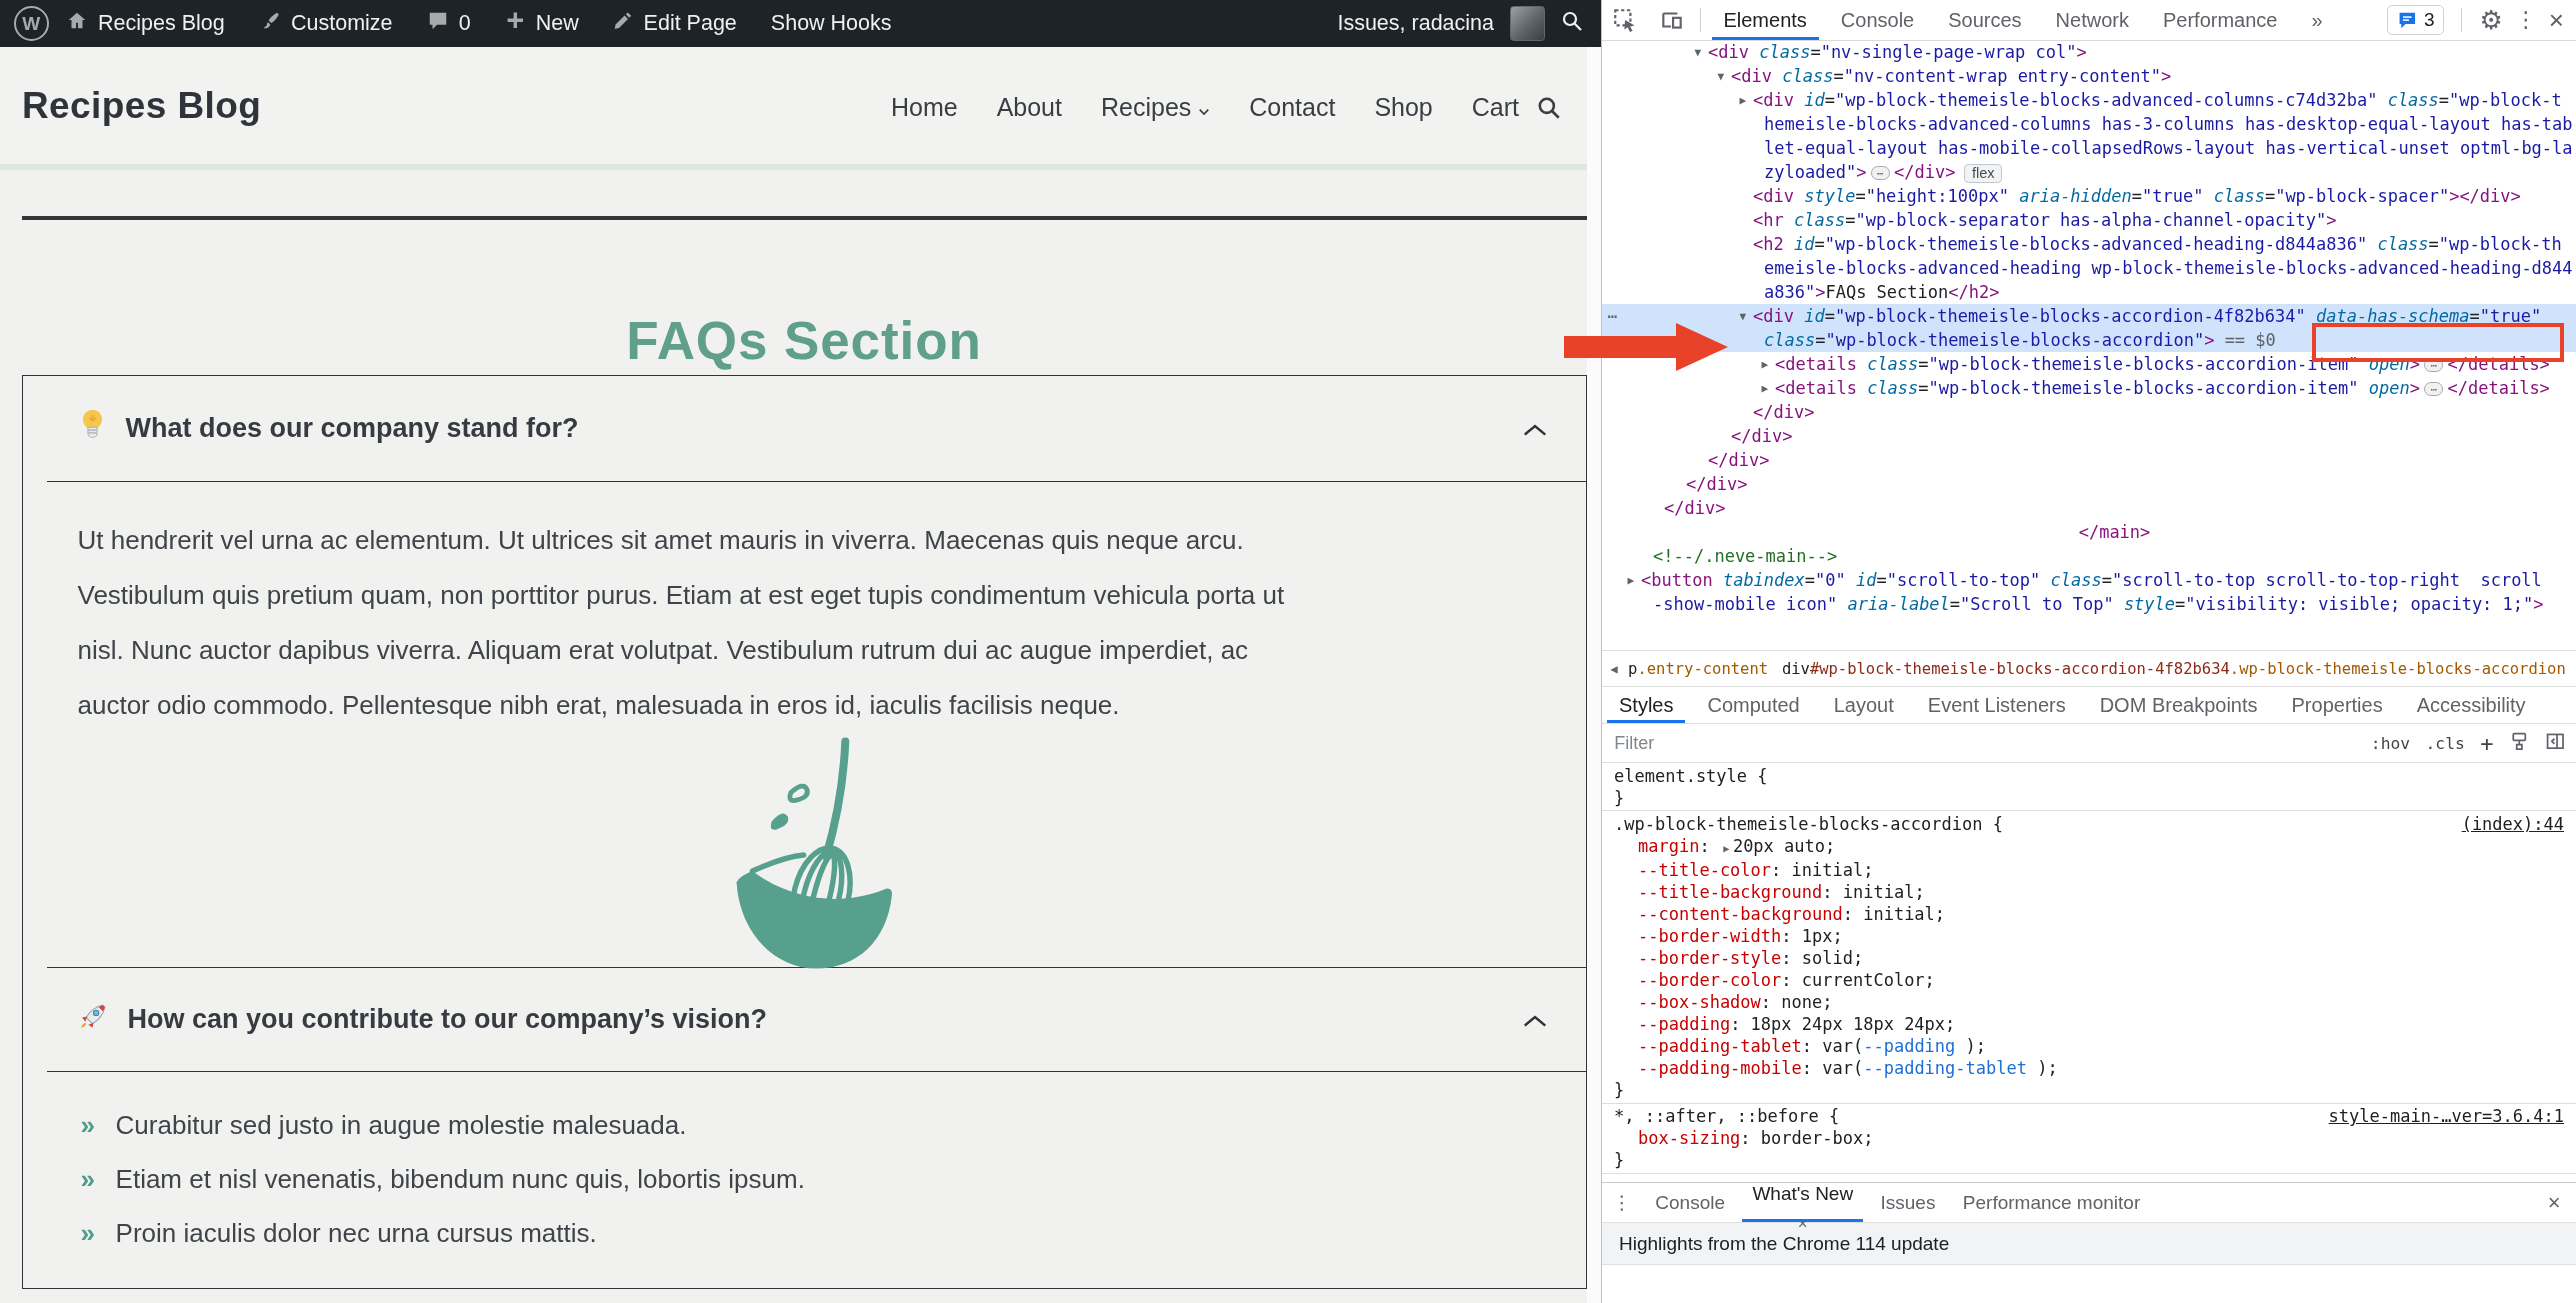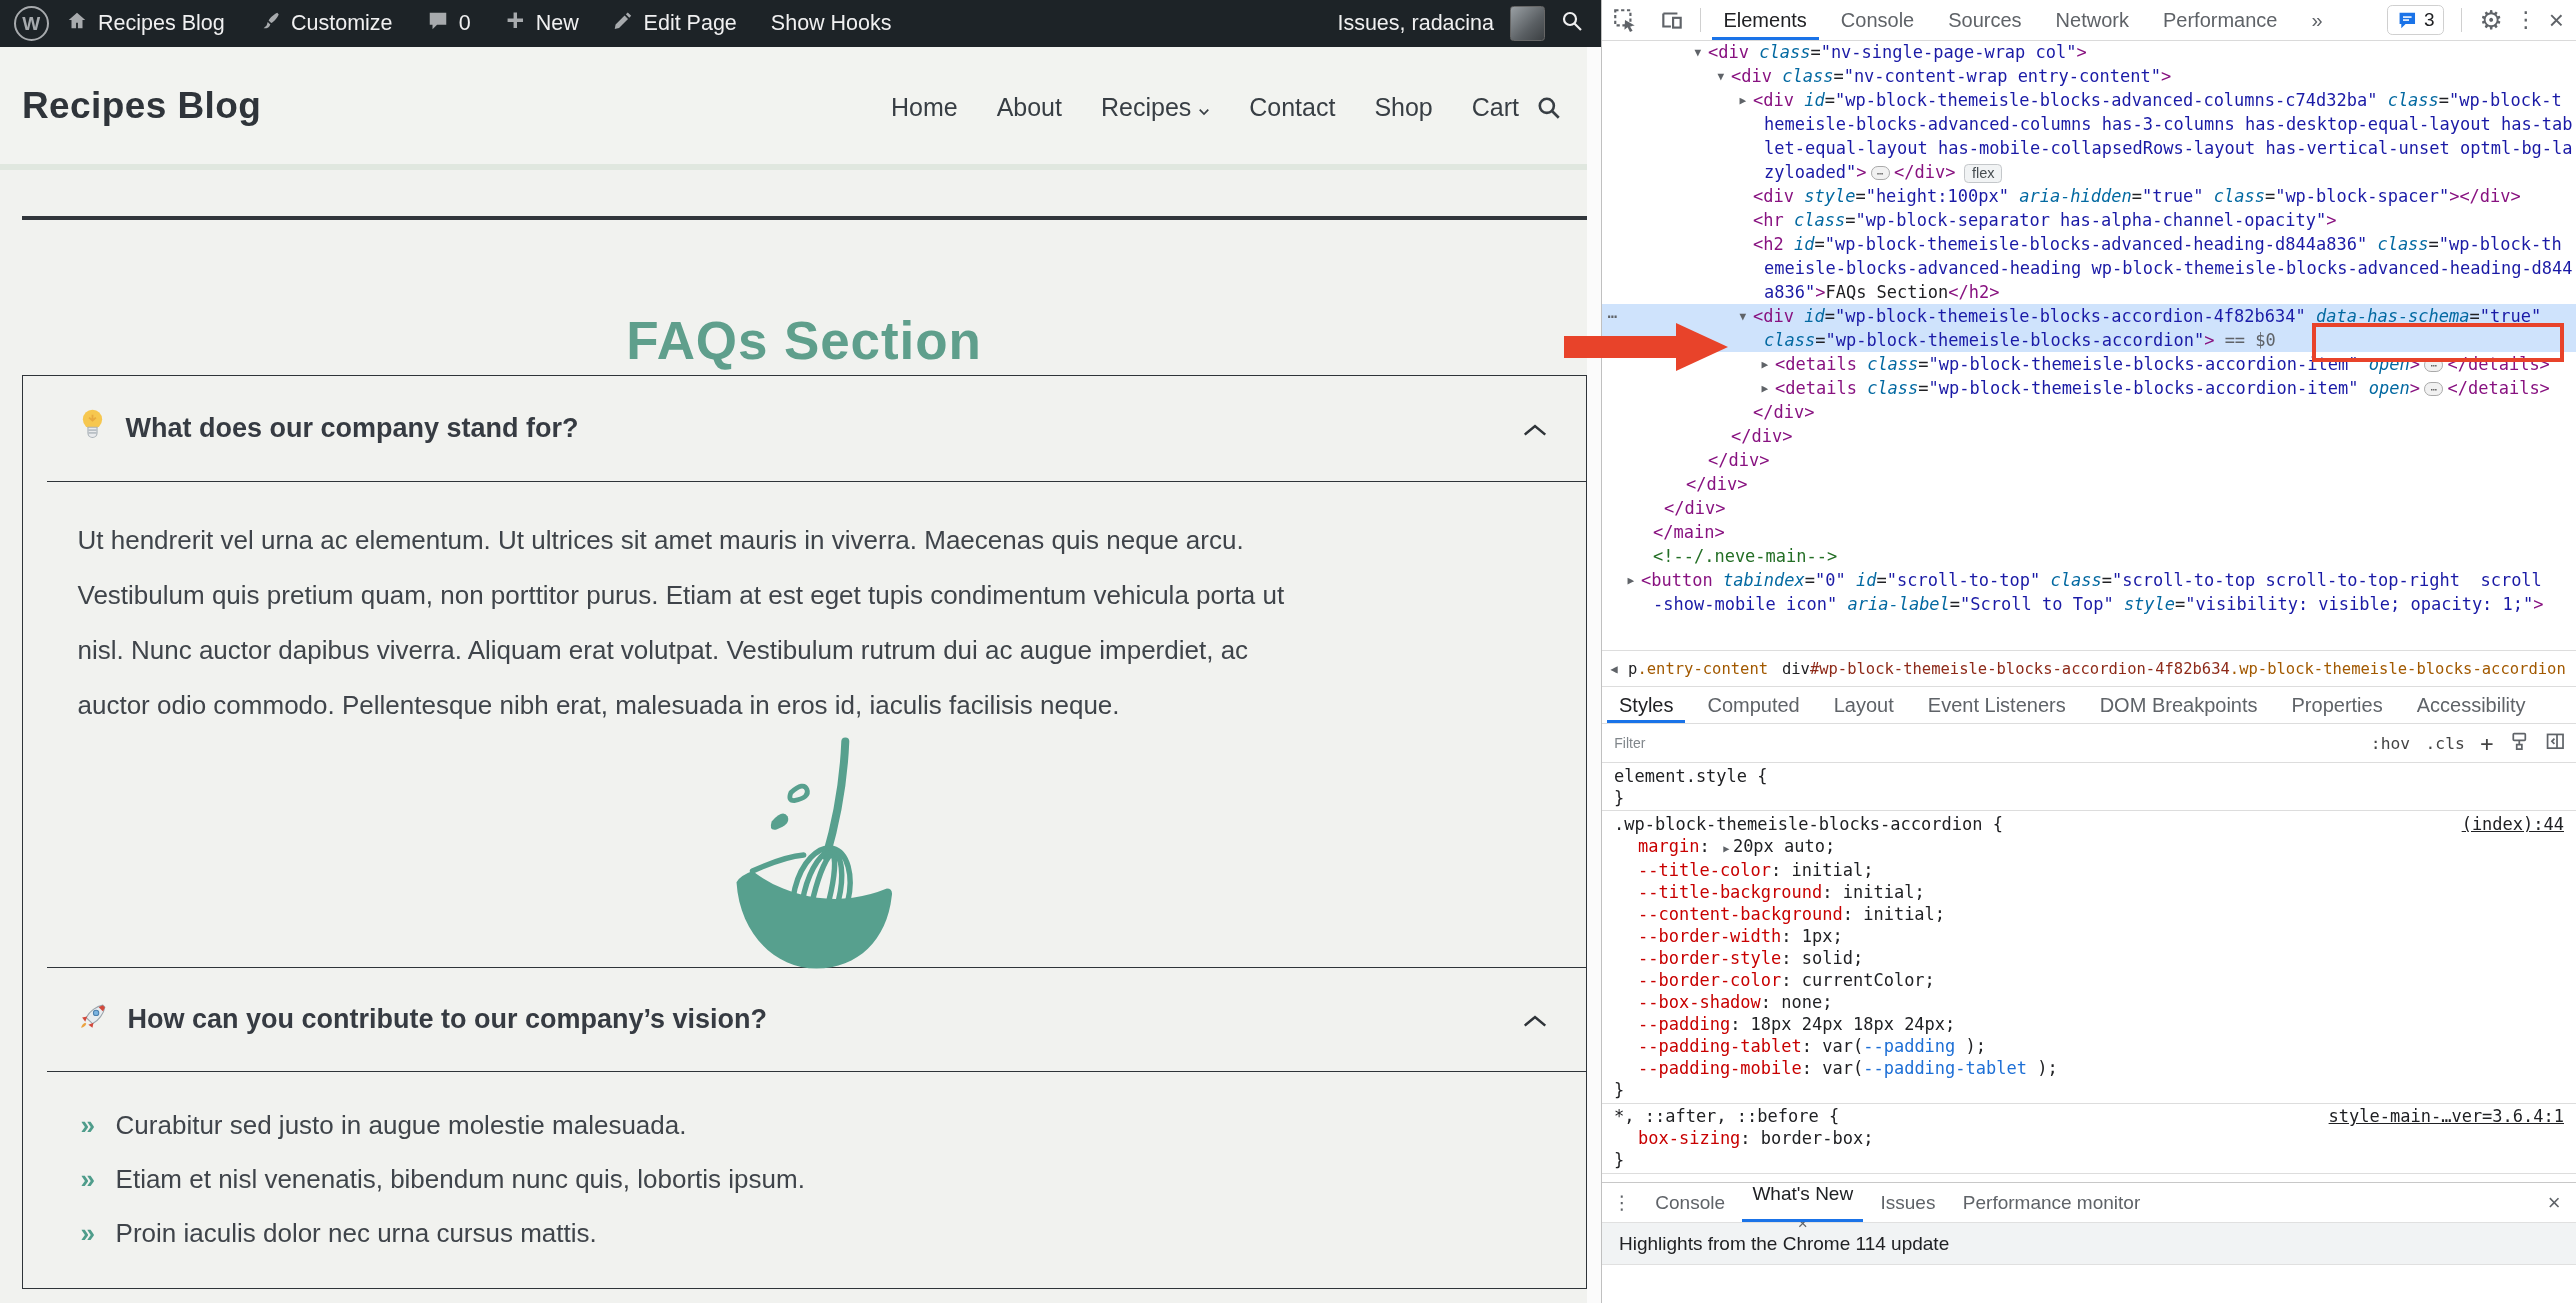--- a/index.html
+++ b/index.html
@@ -72,21 +72,21 @@
   .crumb{padding:1.7px 6.9px;white-space:nowrap;cursor:pointer;}
   .crumb .ctag{color:#202124;} .crumb .cid{color:#8e2a19;} .crumb .ccls{color:#a25900;}
   .crumb-arrow{color:#5f6368;font-size:12px;padding:0 3.4px;cursor:pointer;}
   #crumb-right-arrow{margin-left:auto;padding-right:6.9px;}
   
   #dt-sidetabs{position:absolute;left:0;top:686px;width:100%;height:38px;border-top:0.9px solid #ddd;border-bottom:0.9px solid #ddd;
                display:flex;align-items:center;font-size:20px;color:#5f6368;box-sizing:border-box;}
   
   #dt-filter{position:absolute;left:0;top:724px;width:100%;height:39px;border-bottom:0.9px solid #ddd;
              display:flex;align-items:center;box-sizing:border-box;padding:0 10.3px;}
-  #filter-input{flex:1;border:none;outline:none;font-size:14px;color:#202124;background:transparent;
+  #filter-input{flex:1;border:none;outline:none;font-size:18px;color:#202124;background:transparent;
                 font-family:"Liberation Sans",sans-serif;}
   #filter-input::placeholder{color:#80868b;}
   #dt-filter .ftool{color:#444;font-family:"DejaVu Sans Mono",monospace;font-size:16.3px;margin-left:15.5px;cursor:pointer;}
   
   #dt-styles{position:absolute;left:0;top:763px;width:100%;font-family:"DejaVu Sans Mono",monospace;font-size:17px;}
   .cssrule{padding:1.7px 12px;border-bottom:0.9px solid #ddd;line-height:22px;}
   .cssrule .sel-line{display:flex;}
   .cssrule .rule-link{margin-left:auto;color:#202124;text-decoration:underline;cursor:pointer;white-space:nowrap;}
   .cssprop{padding-left:24px;cursor:text;}
   .cssprop .pn{color:#c80000;} .cssprop .pv{color:#202124;} .cssprop .pvar{color:#1d6fd6;}
@@ -326,21 +326,21 @@
         <div class="trow" style="padding-left: 162px;"><span class="c-v">a836"</span><span class="c-t">&gt;</span><span class="c-x">FAQs Section</span><span class="c-t">&lt;/h2&gt;</span></div>
         <div class="trow sel" style="padding-left: 151px;"><span class="gdots">⋯</span><span class="tarrow">▼</span><span class="c-t">&lt;div</span><span class="c-e"> </span><span class="c-a">id</span><span class="c-e">=</span><span class="c-v">"wp-block-themeisle-blocks-accordion-4f82b634"</span><span class="c-e"> </span><span class="c-a">data-has-schema</span><span class="c-e">=</span><span class="c-v">"true"</span></div>
         <div class="trow sel" style="padding-left: 162px;"><span class="c-a">class</span><span class="c-e">=</span><span class="c-v">"wp-block-themeisle-blocks-accordion"</span><span class="c-t">&gt;</span><span class="c-eq"> == $0</span></div>
         <div class="trow" style="padding-left: 173px;"><span class="tarrow">▶</span><span class="c-t">&lt;details</span><span class="c-e"> </span><span class="c-a">class</span><span class="c-e">=</span><span class="c-v">"wp-block-themeisle-blocks-accordion-item"</span><span class="c-e"> </span><span class="c-a">open</span><span class="c-t">&gt;</span><span class="ell">⋯</span><span class="c-t">&lt;/details&gt;</span></div>
         <div class="trow" style="padding-left: 173px;"><span class="tarrow">▶</span><span class="c-t">&lt;details</span><span class="c-e"> </span><span class="c-a">class</span><span class="c-e">=</span><span class="c-v">"wp-block-themeisle-blocks-accordion-item"</span><span class="c-e"> </span><span class="c-a">open</span><span class="c-t">&gt;</span><span class="ell">⋯</span><span class="c-t">&lt;/details&gt;</span></div>
         <div class="trow" style="padding-left: 151px;"><span class="c-t">&lt;/div&gt;</span></div>
         <div class="trow" style="padding-left: 129px;"><span class="c-t">&lt;/div&gt;</span></div>
         <div class="trow" style="padding-left: 106px;"><span class="c-t">&lt;/div&gt;</span></div>
         <div class="trow" style="padding-left: 84px;"><span class="c-t">&lt;/div&gt;</span></div>
         <div class="trow" style="padding-left: 62px;"><span class="c-t">&lt;/div&gt;</span></div>
-        <div class="trow" style="padding-left: 51px;"><span class="c-t">&lt;/main&gt;</span></div>
+        <div class="trow" style="padding-left: 51px; text-align: center;"><span class="c-t">&lt;/main&gt;</span></div>
         <div class="trow" style="padding-left: 51px;"><span class="c-cm">&lt;!--/.neve-main--&gt;</span></div>
         <div class="trow" style="padding-left: 39px;"><span class="tarrow">▶</span><span class="c-t">&lt;button</span><span class="c-e"> </span><span class="c-a">tabindex</span><span class="c-e">=</span><span class="c-v">"0"</span><span class="c-e"> </span><span class="c-a">id</span><span class="c-e">=</span><span class="c-v">"scroll-to-top"</span><span class="c-e"> </span><span class="c-a">class</span><span class="c-e">=</span><span class="c-v">"scroll-to-top scroll-to-top-right  scroll</span></div>
         <div class="trow" style="padding-left: 51px;"><span class="c-v">-show-mobile icon"</span><span class="c-e"> </span><span class="c-a">aria-label</span><span class="c-e">=</span><span class="c-v">"Scroll to Top"</span><span class="c-e"> </span><span class="c-a">style</span><span class="c-e">=</span><span class="c-v">"visibility: visible; opacity: 1;"</span><span class="c-t">&gt;</span></div>
       </div>
 
     <div id="dt-crumbs">
       <span class="crumb-arrow">◀</span>
       <span id="crumb-list" style="display: flex;">
           <span class="crumb"><span class="ctag">p</span><span class="ccls">.entry-content</span></span>
           <span class="crumb"><span class="ctag">div</span><span class="cid">#wp-block-themeisle-blocks-accordion-4f82b634</span><span class="ccls">.wp-block-themeisle-blocks-accordion</span></span>

